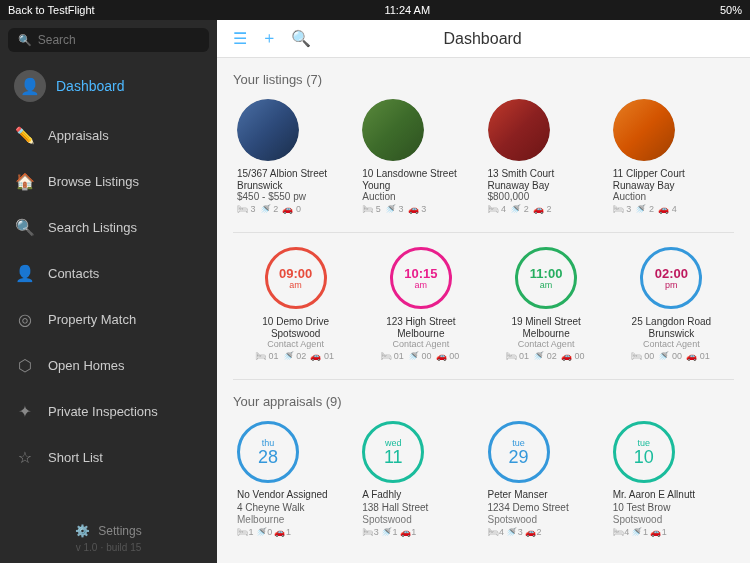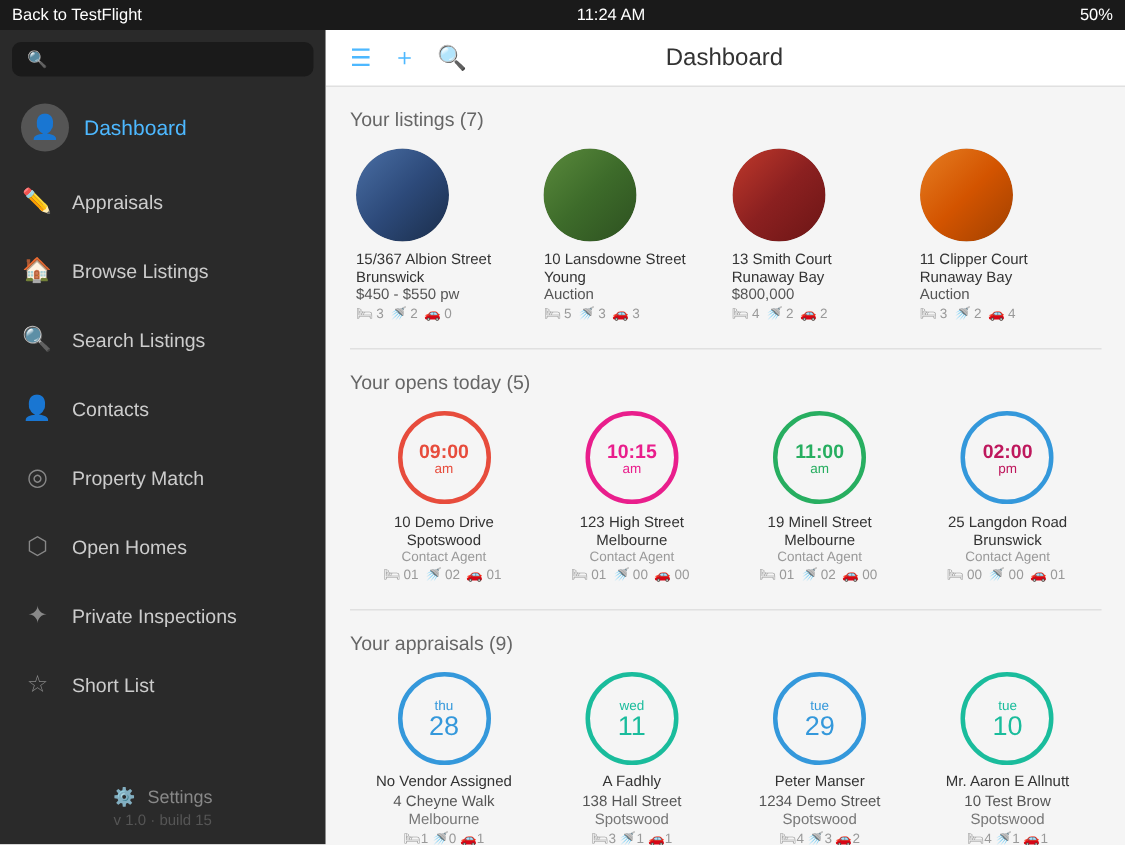--- a/index.html
+++ b/index.html
@@ -193,21 +193,21 @@
     
     .appraisals-row {
       display: flex;
       gap: 0;
       margin-bottom: 18px;
     }
     .appraisal-card {
       flex: 1;
       display: flex;
       flex-direction: column;
-      align-items: center;
+      align-items: flex-start;
       text-align: center;
       padding: 0 4px;
     }
     .date-circle {
       width: 62px; height: 62px;
       border-radius: 50%;
       border: 3px solid;
       display: flex;
       flex-direction: column;
       align-items: center;
@@ -234,20 +234,21 @@
   <span>Back to TestFlight</span>
   <span>11:24 AM</span>
   <span>50%</span>
 </div>
 
 <div class="app-container">
 
   <div class="sidebar">
     <div class="sidebar-search">
       <span class="search-icon-small">🔍</span>
+      <input type="text" placeholder="Search" style="">
     </div>
     <div class="sidebar-user">
       <div class="user-avatar">👤</div>
       <span class="user-name">Dashboard</span>
     </div>
 
     <div class="nav-item">
       <div class="nav-icon">✏️</div>
       <span>Appraisals</span>
     </div>
@@ -337,21 +338,20 @@
             </div>
           <div class="listing-address">11 Clipper Court</div>
           <div class="listing-suburb">Runaway Bay</div>
           <div class="listing-price">Auction</div>
           <div class="listing-meta">🛏<span>3</span> 🚿<span>2</span> 🚗<span>4</span></div>
         </div>
       </div>
 
       <hr class="divider">
 
-      <div class="section-title">Your opens today (5)</div>
       <div class="opens-row">
         <div class="open-card">
           <div class="time-circle time-red">
             <div class="time-val">09:00</div>
             <div class="time-ampm">am</div>
           </div>
           <div class="listing-address">10 Demo Drive</div>
           <div class="listing-suburb">Spotswood</div>
           <div class="card-contact">Contact Agent</div>
           <div class="listing-meta">🛏<span>01</span> 🚿<span>02</span> 🚗<span>01</span></div>

